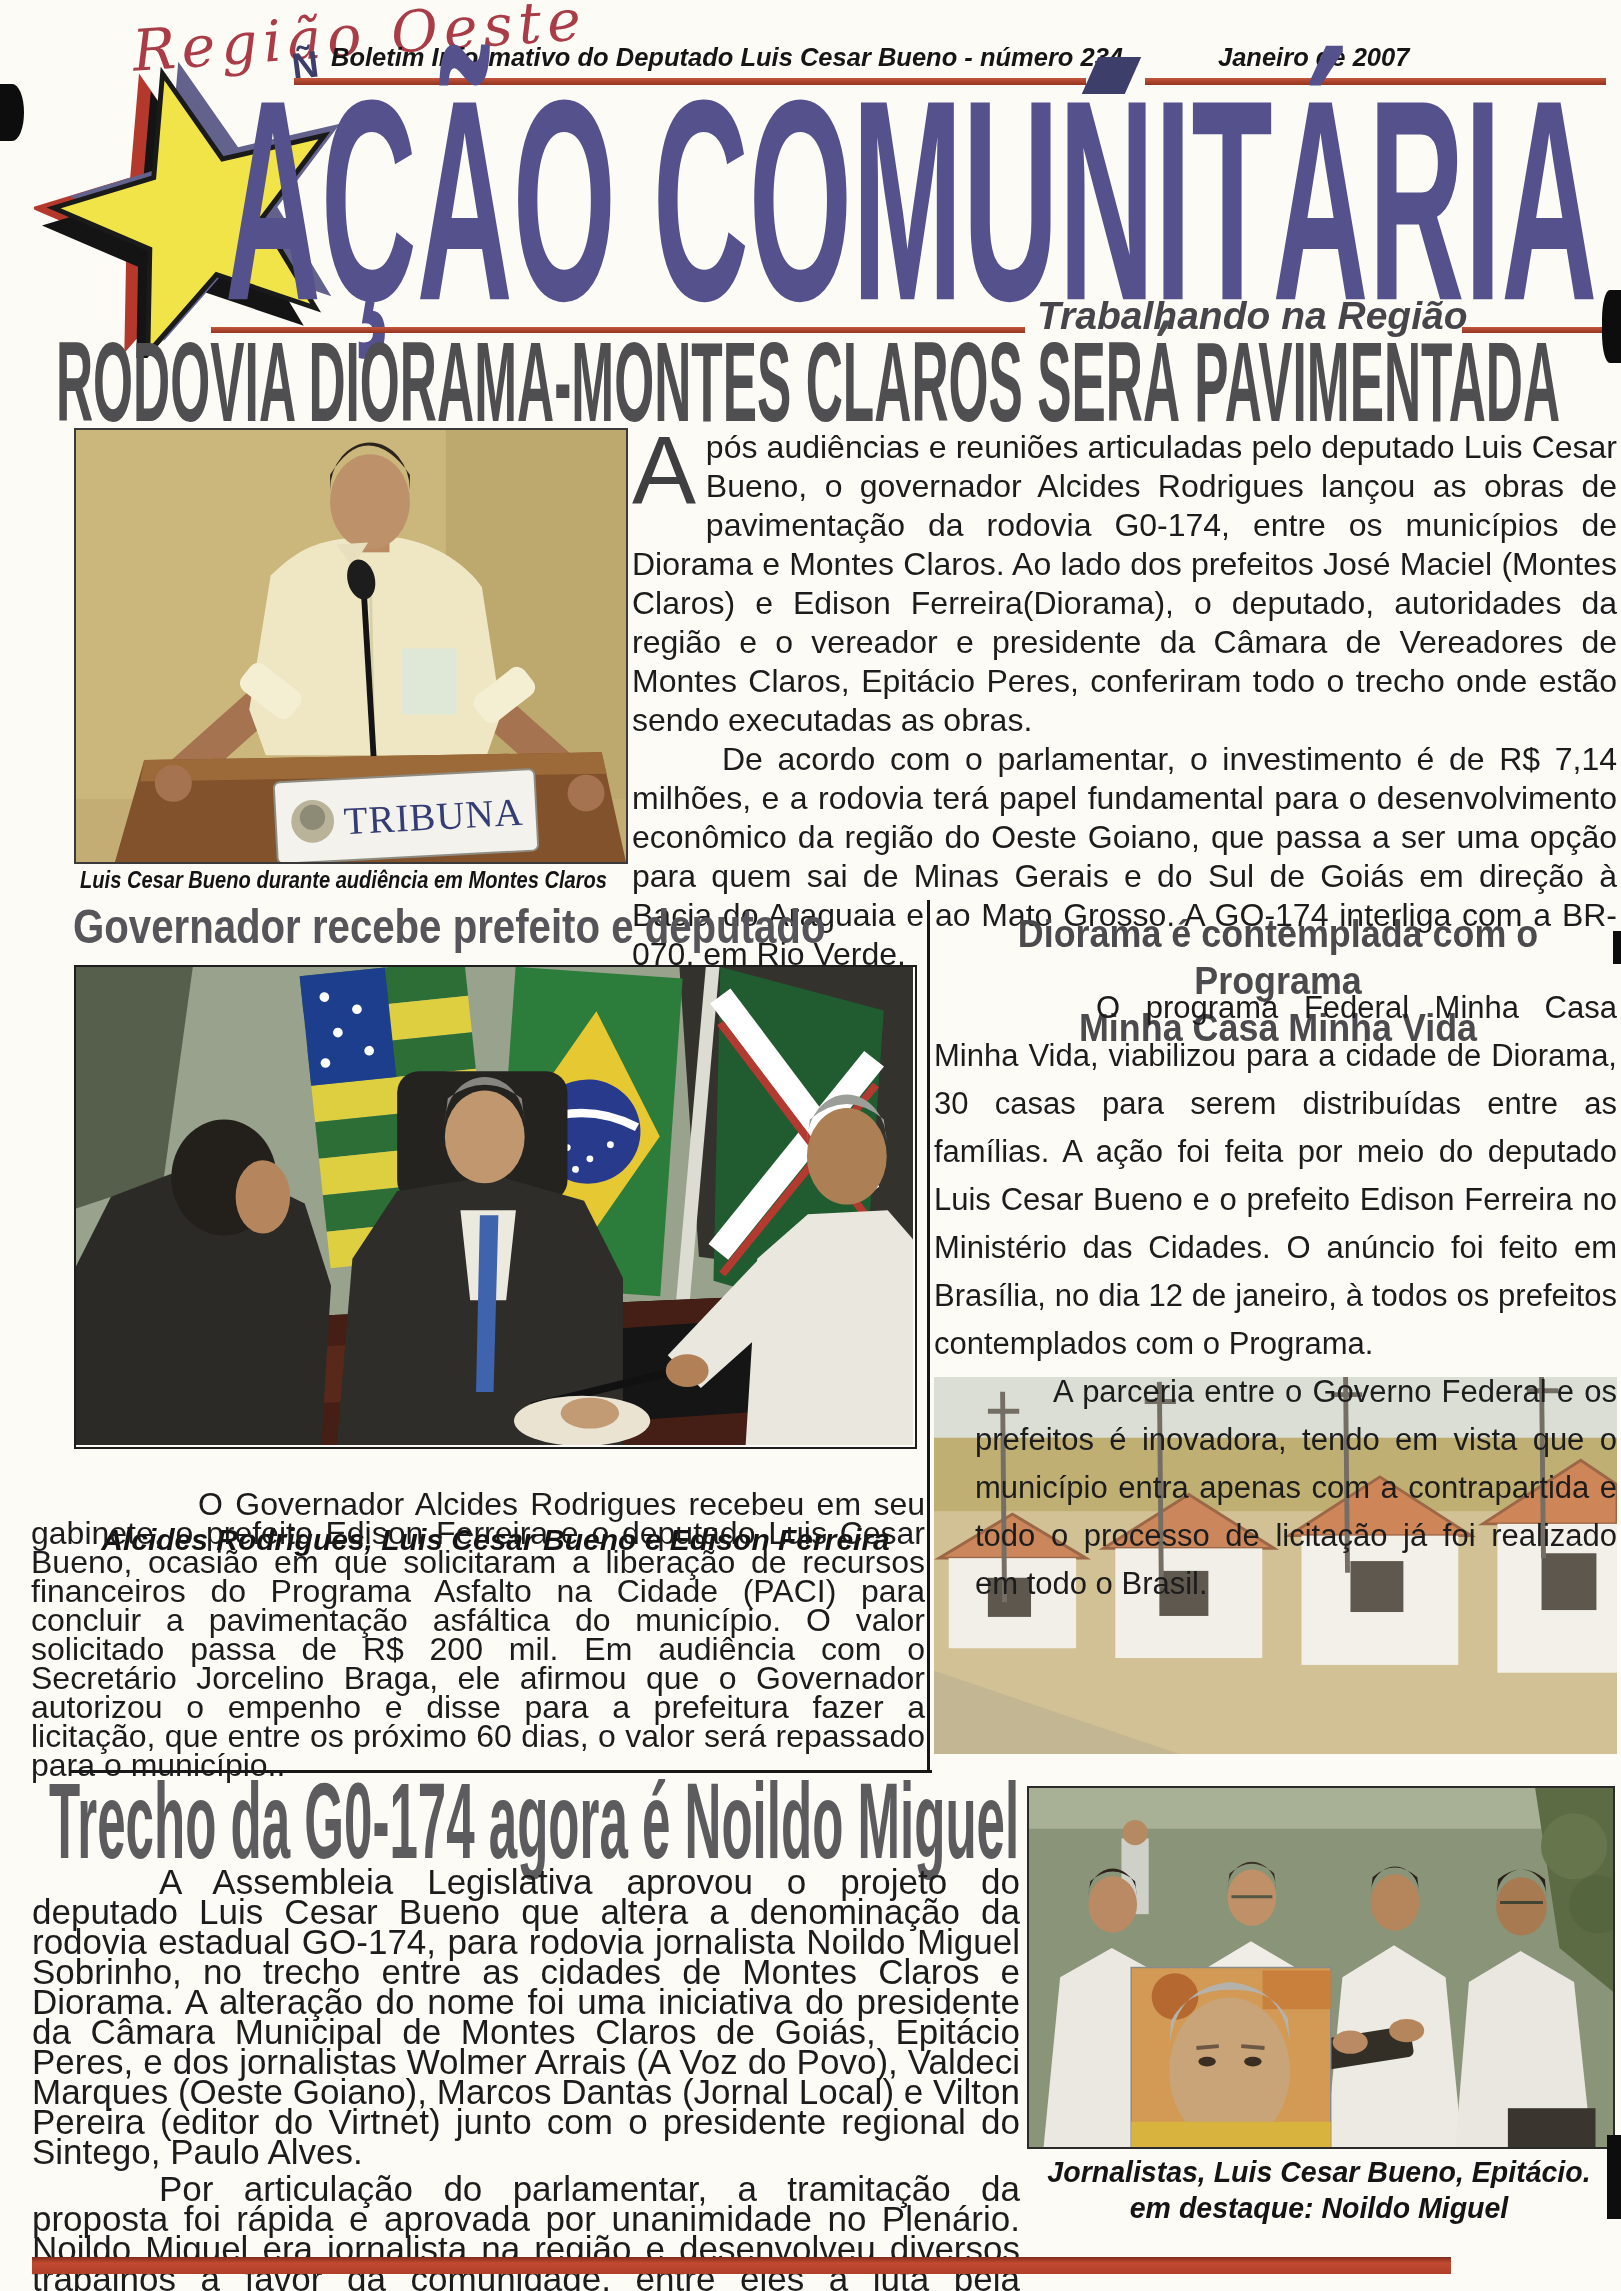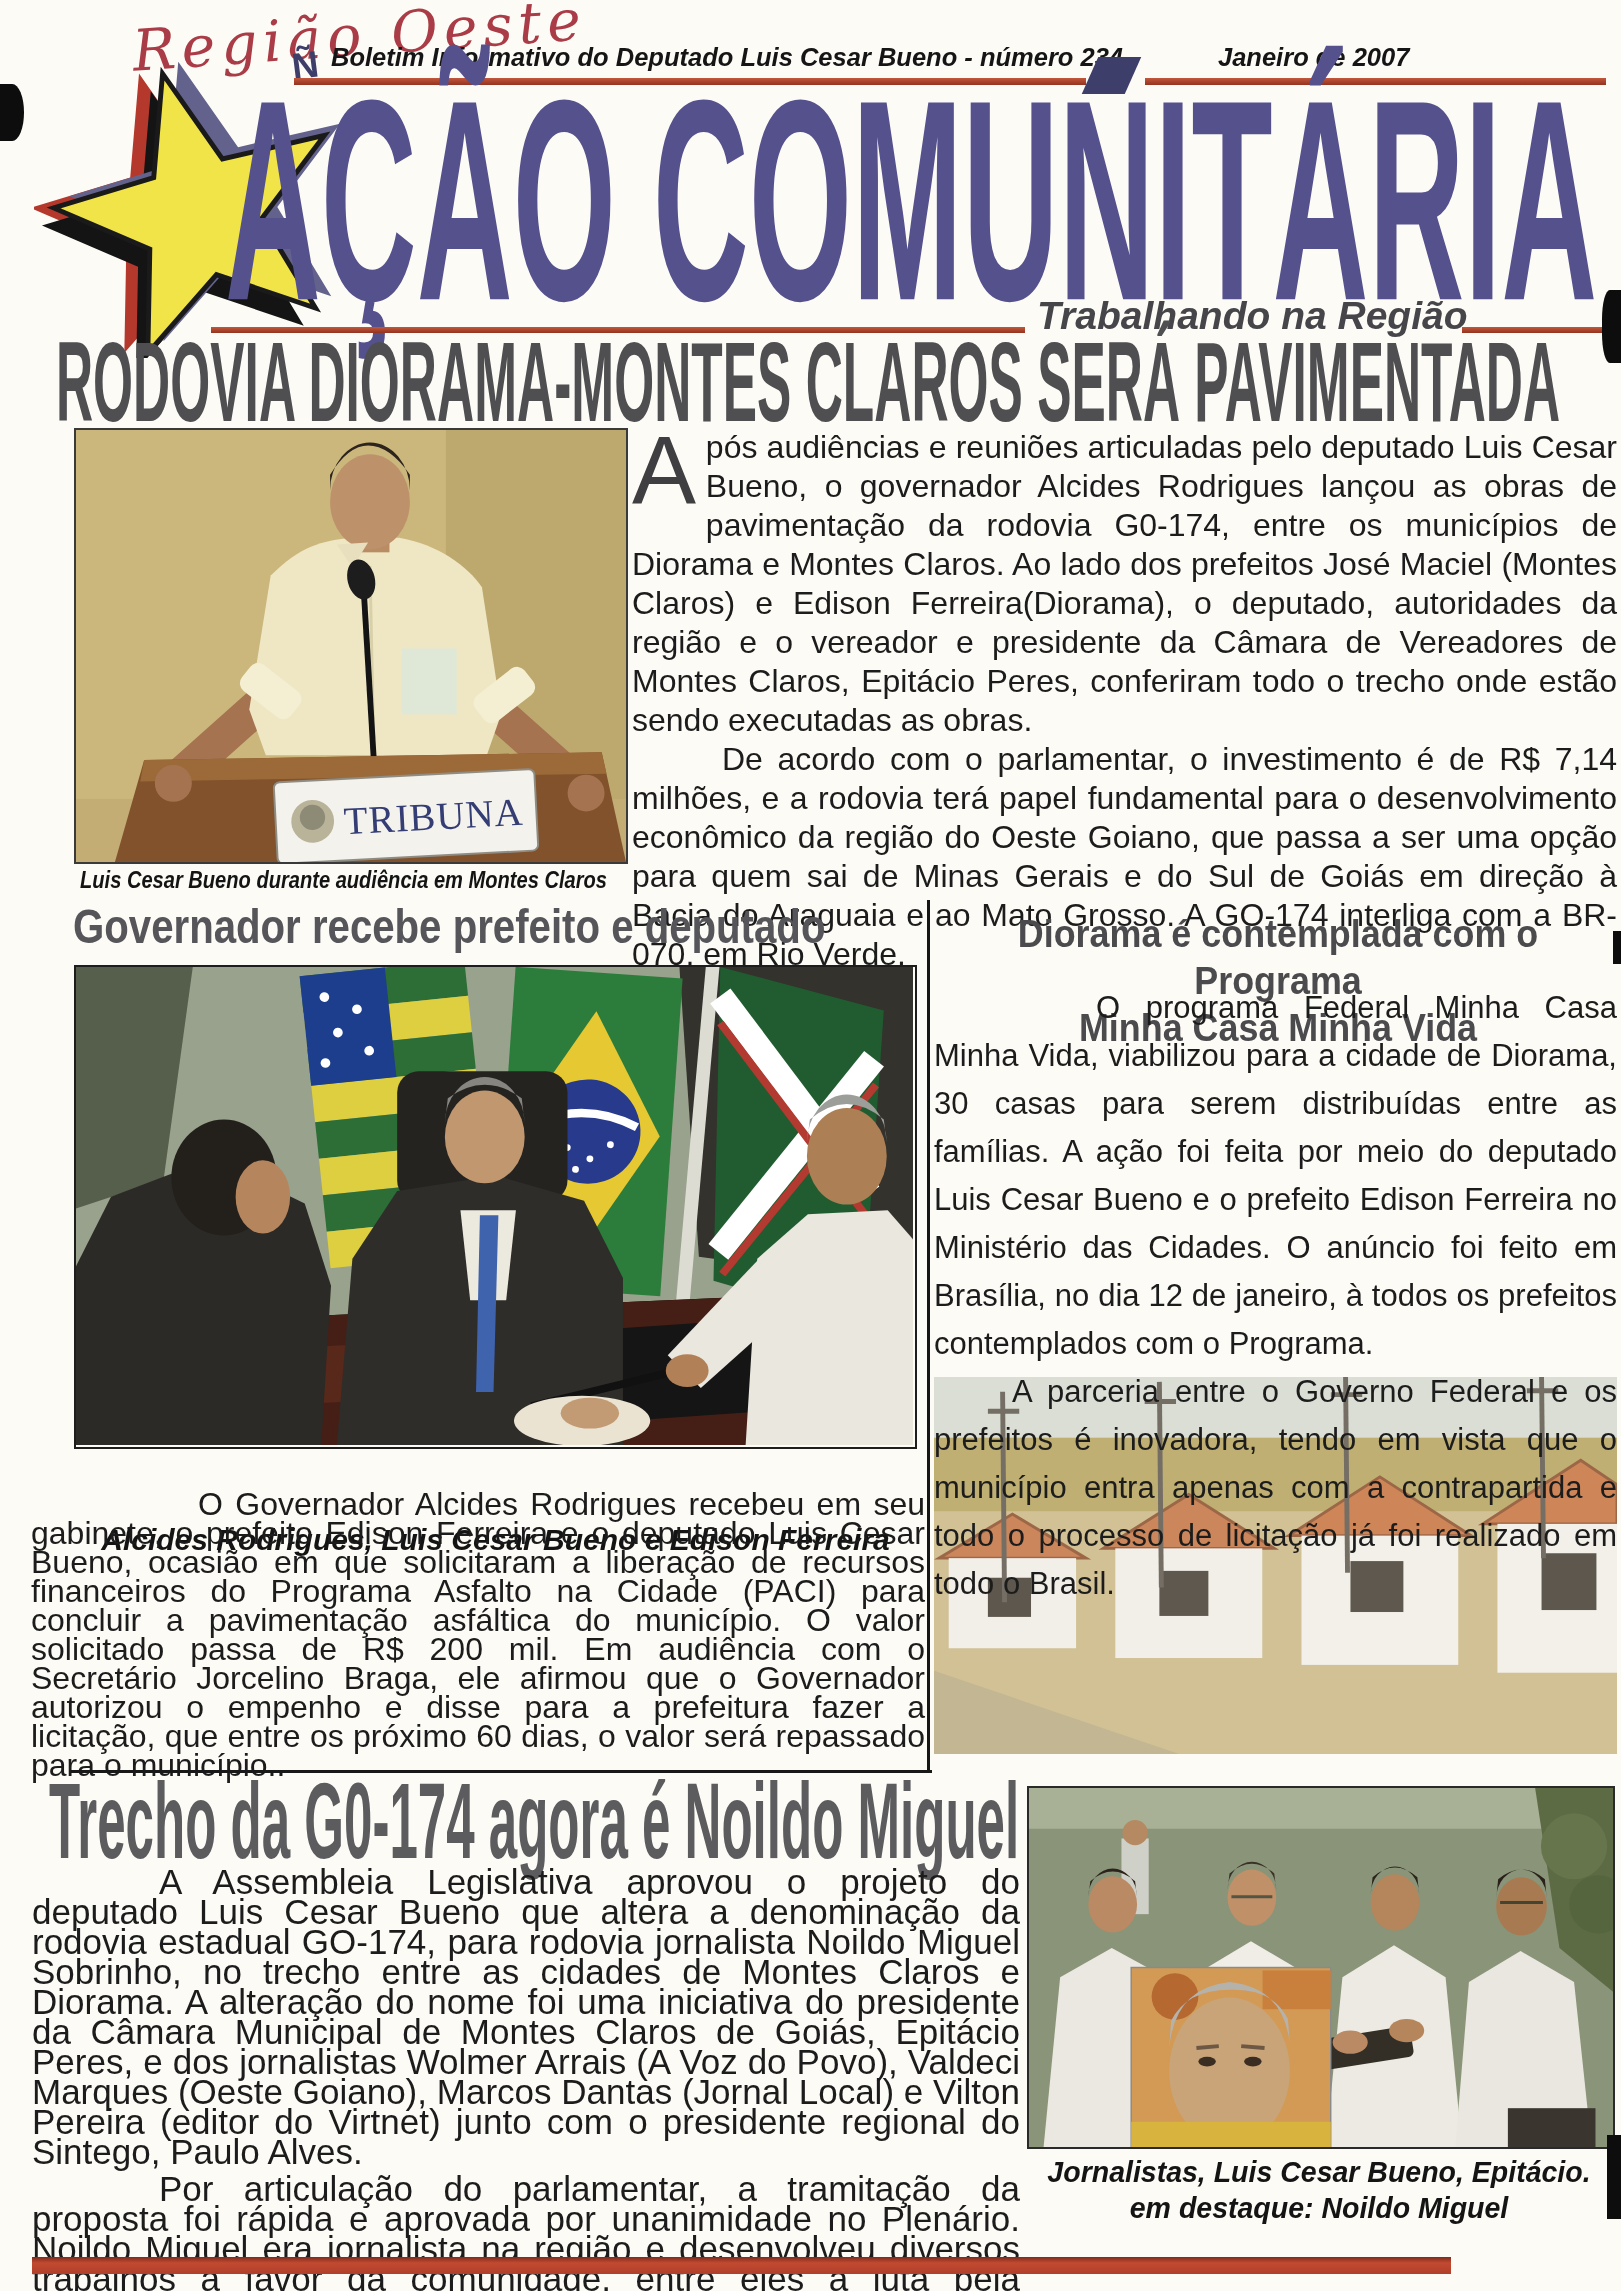--- a/index.html
+++ b/index.html
@@ -21,21 +21,21 @@
   .cap2{font-size:30px;text-align:center;}
   .cap4{font-size:30px;text-align:center;line-height:36px;transform:scaleX(.95);transform-origin:center top;}
   .body-col p{margin:0;text-align:justify;}
   .art1{font-size:32px;line-height:39px;}
   .art1 p.p2{text-indent:90px;}
   .dropcap{float:left;font-size:96px;line-height:76px;padding:3.9px 9.8px 0 0;color:#3f3f41;font-weight:normal;}
   .gov{font-size:32px;line-height:29px;}
   .gov p{text-indent:167px;}
   .rcol{font-size:31px;line-height:48px;}
   .rcol p.p1{text-indent:162px;}
-  .rcol p.p2{text-indent:78px;}
+  .rcol p.p2{text-indent:78px;padding-left:41px;}
   .bot{font-size:35px;line-height:30px;}
   .bot p{text-indent:127px;}
   .bot p.p2{margin-top:7px;}
   .vdivider{width:2.9px;background:#161616;}
   .hline{height:2.9px;background:#181818;}
   .blot{position:absolute;background:#0d0d0d;}
   .n-mark{font-size:37px;font-weight:bold;color:#3e3e6a;transform:rotate(-7deg);}
   .photo{box-sizing:border-box;}
   svg{display:block;}
 </style>

